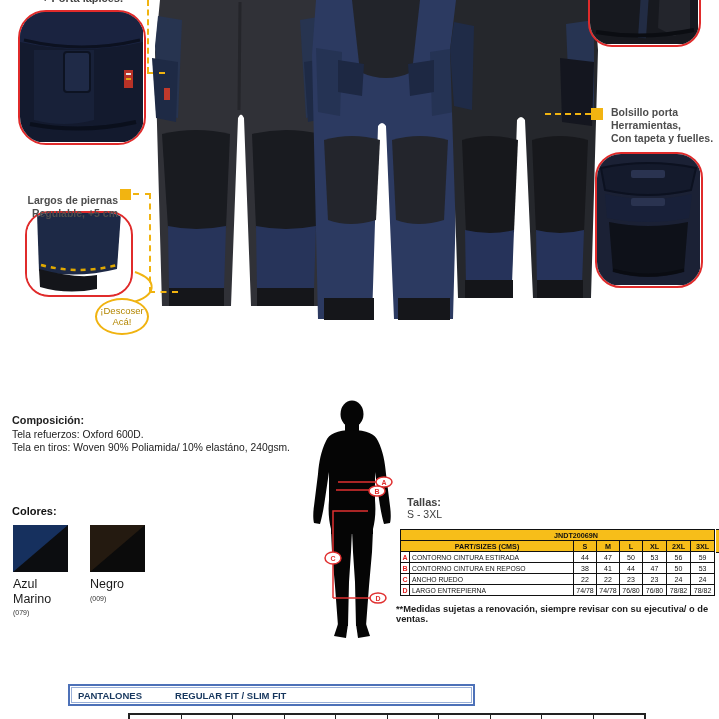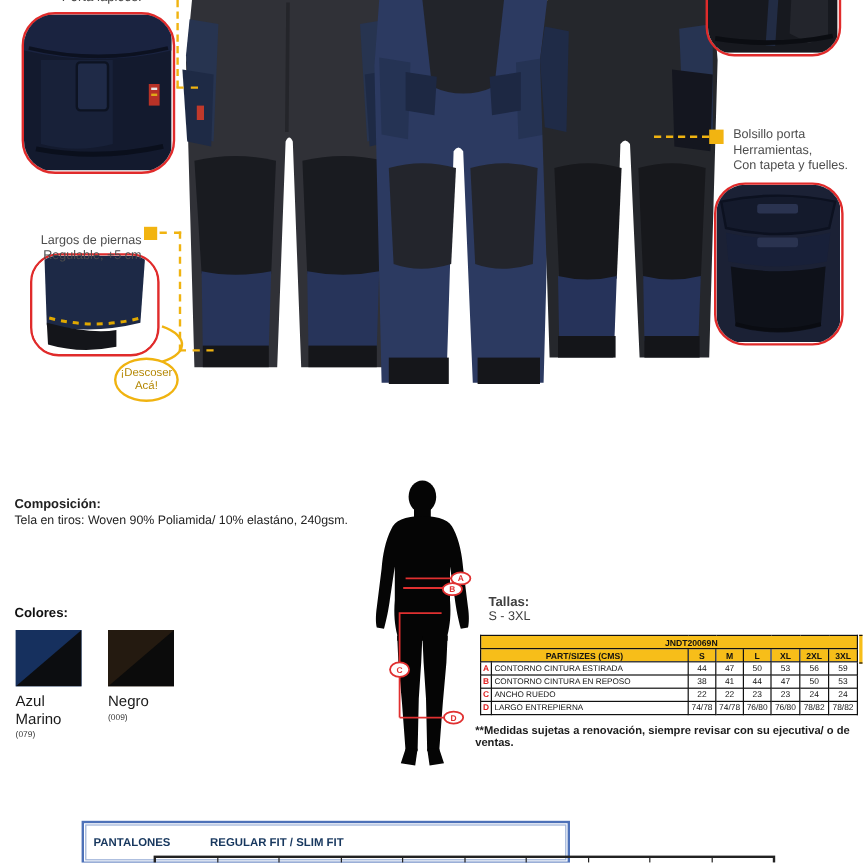--- a/index.html
+++ b/index.html
@@ -2,21 +2,21 @@
 <html><head>
 <meta charset="utf-8">
 <style>
   * { margin:0; padding:0; box-sizing:border-box; }
   body { background:#fff; font-family:"Liberation Sans", sans-serif; }
   .screen { position:relative; width:719px; height:719px; background:#fff; overflow:hidden; }
 
   .abs { position:absolute; }
 
   
-  .ann { color:#4d4d4d; font-size:10.5px; line-height:12px; }
+  .ann { color:#4d4d4d; font-size:10.5px; line-height:12px;font-weight:bold; }
   .ann-right { text-align:right;margin-top:13px; }
   .ysq { position:absolute; width:11px; height:11px; background:#F2B411; }
   .dashv { position:absolute; border-left:2px dashed #F0B310; width:0; }
   .dashh { position:absolute; border-top:2px dashed #F0B310; height:0; }
 
   .bubble { position:absolute; left:95px; top:298px; width:54px; height:37px;
             border:2px solid #F0B310; border-radius:50%; background:#fff;
             display:flex; flex-direction:column; align-items:center; justify-content:center;
             color:#b38600; font-size:9.5px; line-height:10.5px; }
 
@@ -41,21 +41,21 @@
                 border-collapse:collapse; font-size:7px; color:#111; table-layout:fixed; }
   table.sizes td { border:1px solid #111; padding:0 1px; height:11px; text-align:center; overflow:hidden; white-space:nowrap; }
   table.sizes .t-title td { background:#F7BE19; font-weight:bold; font-size:7.2px;padding-left:38px; }
   table.sizes .t-head td { background:#F7BE19; font-weight:bold; font-size:7.2px; }
   table.sizes td.letter { color:#E02020; font-weight:bold; width:9px; padding:0; }
   table.sizes td.label  { text-align:left; padding-left:2px; font-size:6.8px; }
   .gold-sliver { left:716px; top:529px; width:3px; height:24px; background:#F7BE19; border-top:1px solid #111; border-bottom:1px solid #111; }
   .footnote { left:396px; top:604px; width:322px; font-size:9.3px; font-weight:bold; color:#1c1c1c; }
 
   
-  .fbar { left:68px; top:684px; width:407px; height:36px; border:2px solid #4D71B8; background:#fff; }
+  .fbar { left:68px; top:684px; width:407px; height:22px; border:2px solid #4D71B8; background:#fff; }
   .fbar-inner { position:absolute; inset:1px; border:1px solid #9AB0D8;
                 display:flex; align-items:center; color:#17375E; font-size:9.5px; font-weight:bold; }
   .fbar-inner .cat { margin-left:6px; }
   .fbar-inner .fit { margin-left:33px; }
 
   .ptable { left:128px; top:713px; width:518px; height:6px; border-top:2px solid #222; display:flex; }
   .ptable .pc { flex:1; border-left:1px solid #222; }
   .ptable .pc:first-child { border-left:2px solid #222; }
   .ptable .pc:last-child { border-right:2px solid #222; }
 </style>
@@ -182,20 +182,21 @@
 
     <div class="abs ann" style="left:611px;top:106px;line-height:13px;">
       <div>Bolsillo porta</div>
       <div>Herramientas,</div>
       <div>Con tapeta y fuelles.</div>
     </div>
   </div>
 
   <div class="abs comp">
     <b>Composición:</b>
+    <div>Tela refuerzos: Oxford 600D.</div>
     <div>Tela en tiros:  Woven 90% Poliamida/ 10% elastáno, 240gsm.</div>
   </div>
 
   <div class="abs colors-title">Colores:</div>
 
   <div class="swatch" style="left:13px;top:525px;">
     <div class="tri1" style="background:#16305e;"></div>
     <div class="tri2" style="background:#0c0d10;"></div>
   </div>
   <div class="swlabel" style="left:13px;top:577px;">

